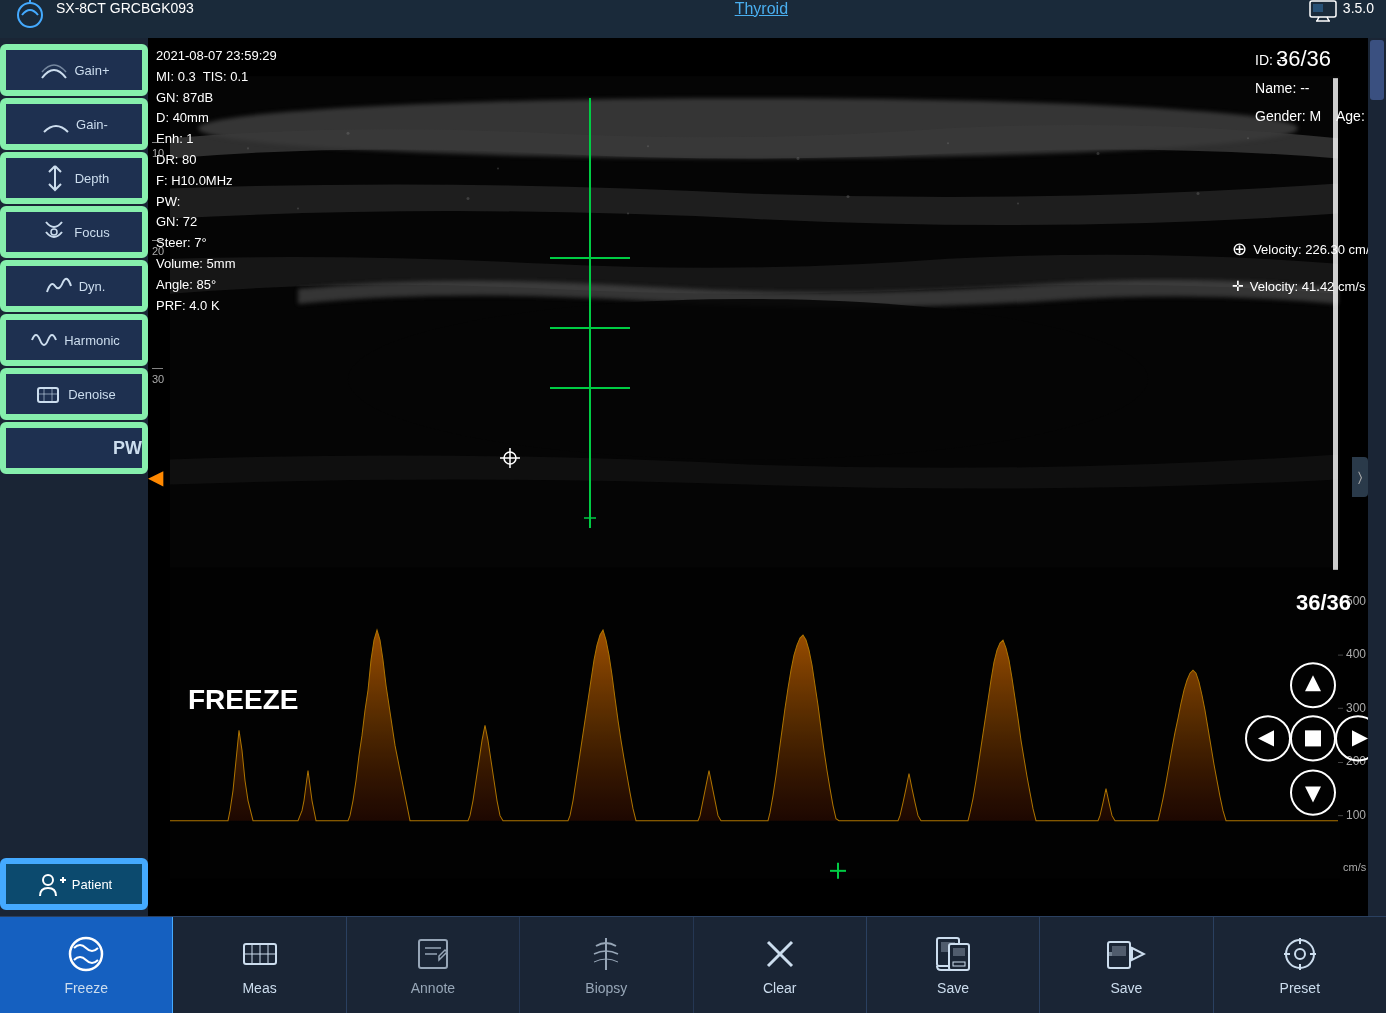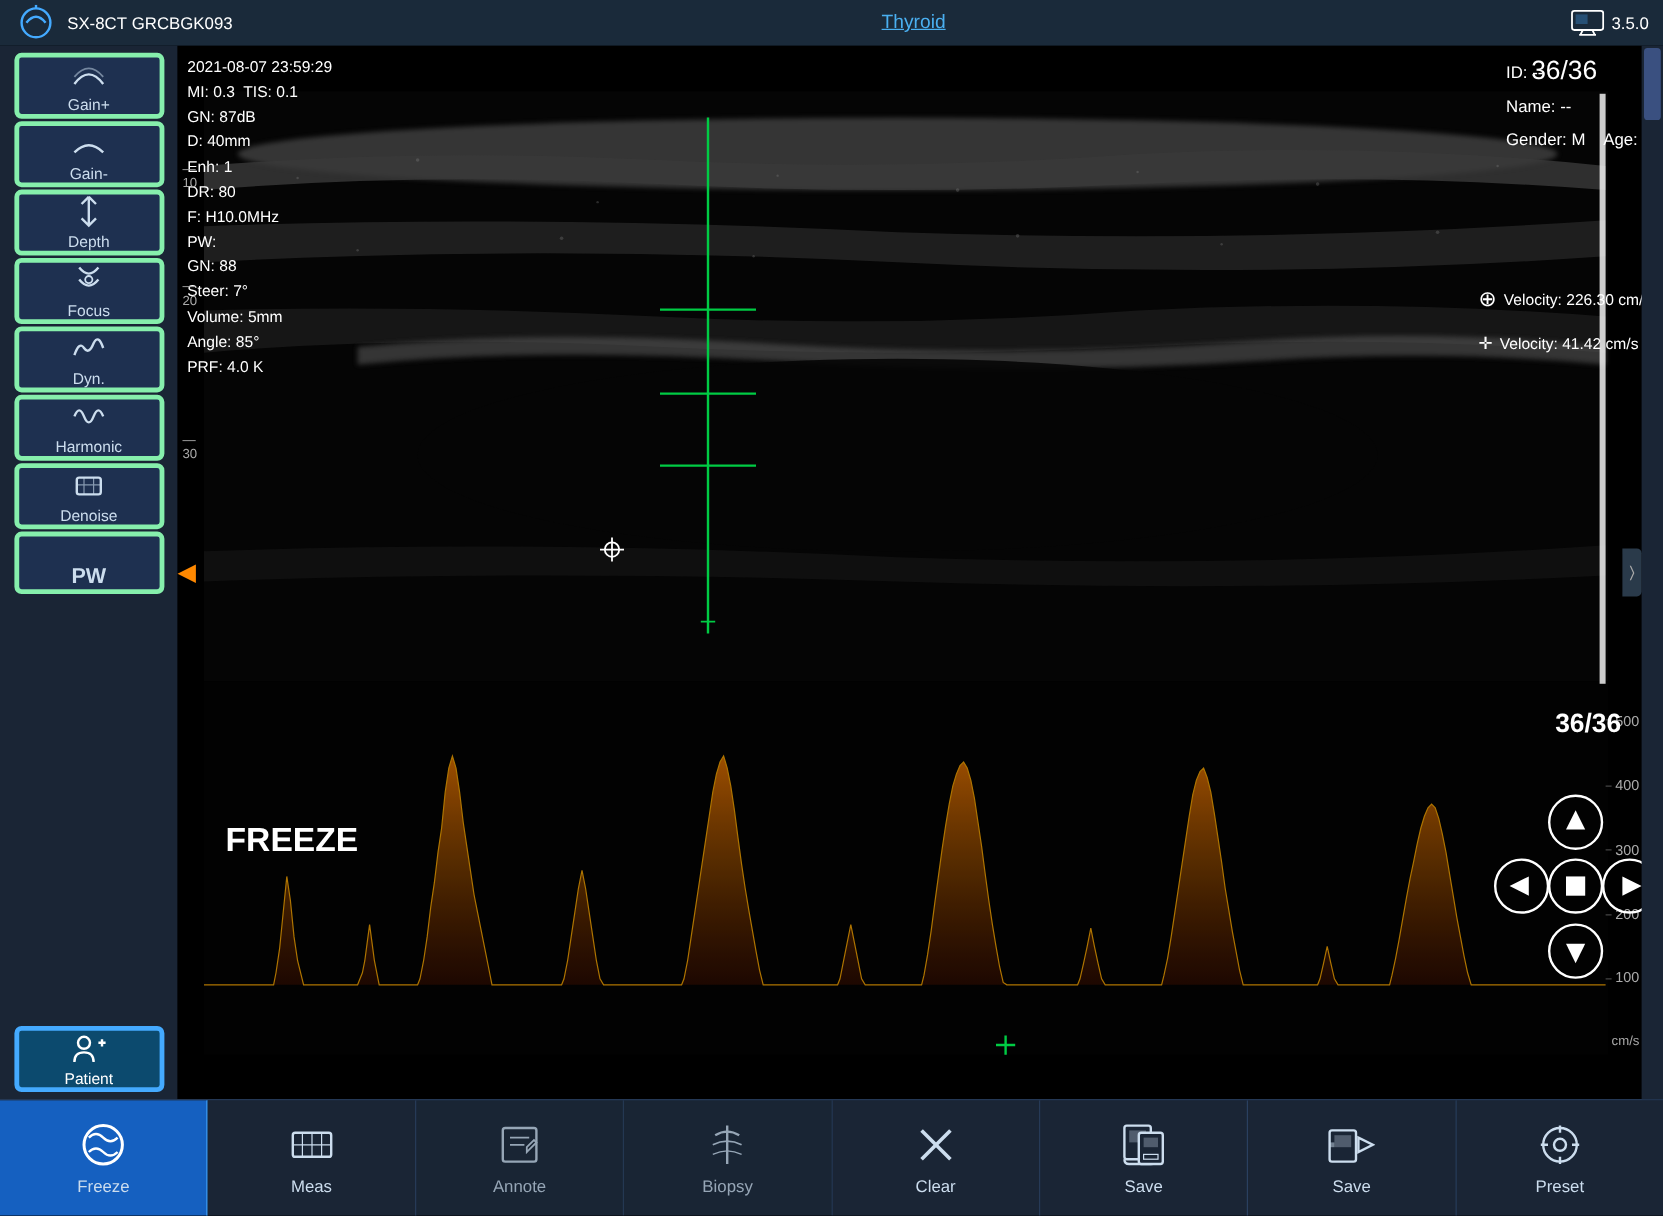--- a/index.html
+++ b/index.html
@@ -13,22 +13,22 @@
       position: relative;
     }
 
     
     #header {
       position: absolute;
       top: 0; left: 0; right: 0;
       height: 38px;
       background: #1a2a3a;
       display: flex;
-      align-items: center;
-      padding: 16px 12px;
+      align-items: flex-start;
+      padding: 0 12px;
       z-index: 10;
     }
     #header .probe-icon {
       width: 36px;
       height: 30px;
       margin-right: 8px;
     }
     #header .monitor-icon {
       width: 28px; height: 22px;
       margin-right: 8px;
@@ -42,27 +42,27 @@
       width: 148px;
       bottom: 97px;
       background: #1a2535;
       display: flex;
       flex-direction: column;
       align-items: center;
       padding: 6px 0;
       gap: 2px;
     }
     .sidebar-btn {
-      width: 125px;
+      width: 148px;
       min-height: 52px;
       background: #1e3050;
-      border: 4px solid #86efac;
+      border: 6px solid #86efac;
       border-radius: 6px;
       display: flex;
-      flex-direction: column;
+      flex-direction: row;
       align-items: center;
       justify-content: center;
       cursor: pointer;
       color: #cde;
       font-size: 13px;
       gap: 4px;
     }
     .sidebar-btn svg { width: 32px; height: 28px; }
     .sidebar-btn.patient-btn {
       background: #0c4a6e;
@@ -376,21 +376,21 @@
     <div>2021-08-07 23:59:29</div>
     <div>
       MI: <span>0.3</span>&nbsp; TIS: <span>0.1</span>
     </div>
     <div>GN: <span>87dB</span></div>
     <div>D: <span>40mm</span></div>
     <div>Enh: <span>1</span></div>
     <div>DR: <span>80</span></div>
     <div>F: <span>H10.0MHz</span></div>
     <div>PW:</div>
-    <div>GN: <span>88</span></div>
+    <div>GN: <span>72</span></div>
     <div>Steer: <span>7°</span></div>
     <div>Volume: <span>5mm</span></div>
     <div>Angle: <span>85°</span></div>
     <div>PRF: <span>4.0 K</span></div>
   </div>
 
   <div id="patient-info">
     <div>ID: --</div>
     <div>Name: --</div>
     <div>

